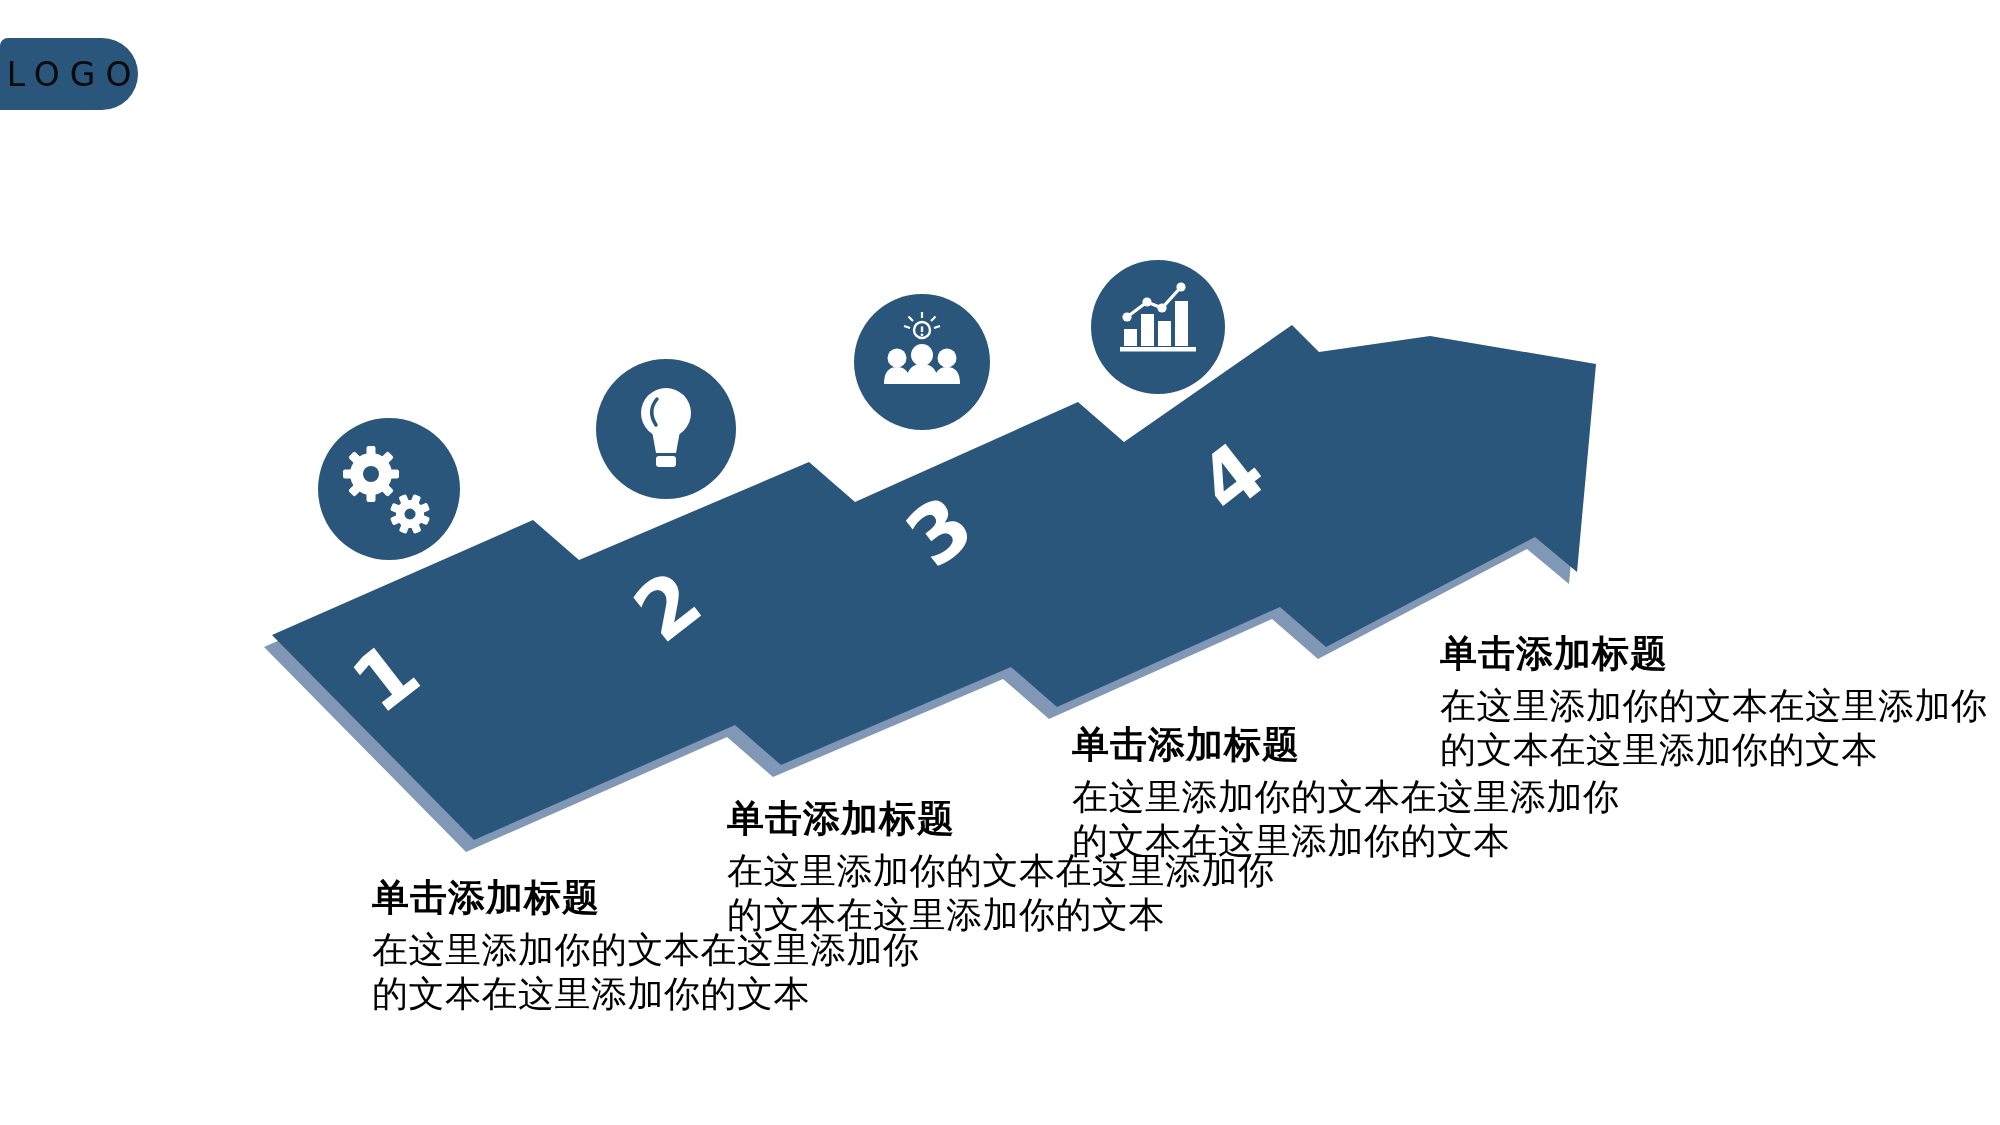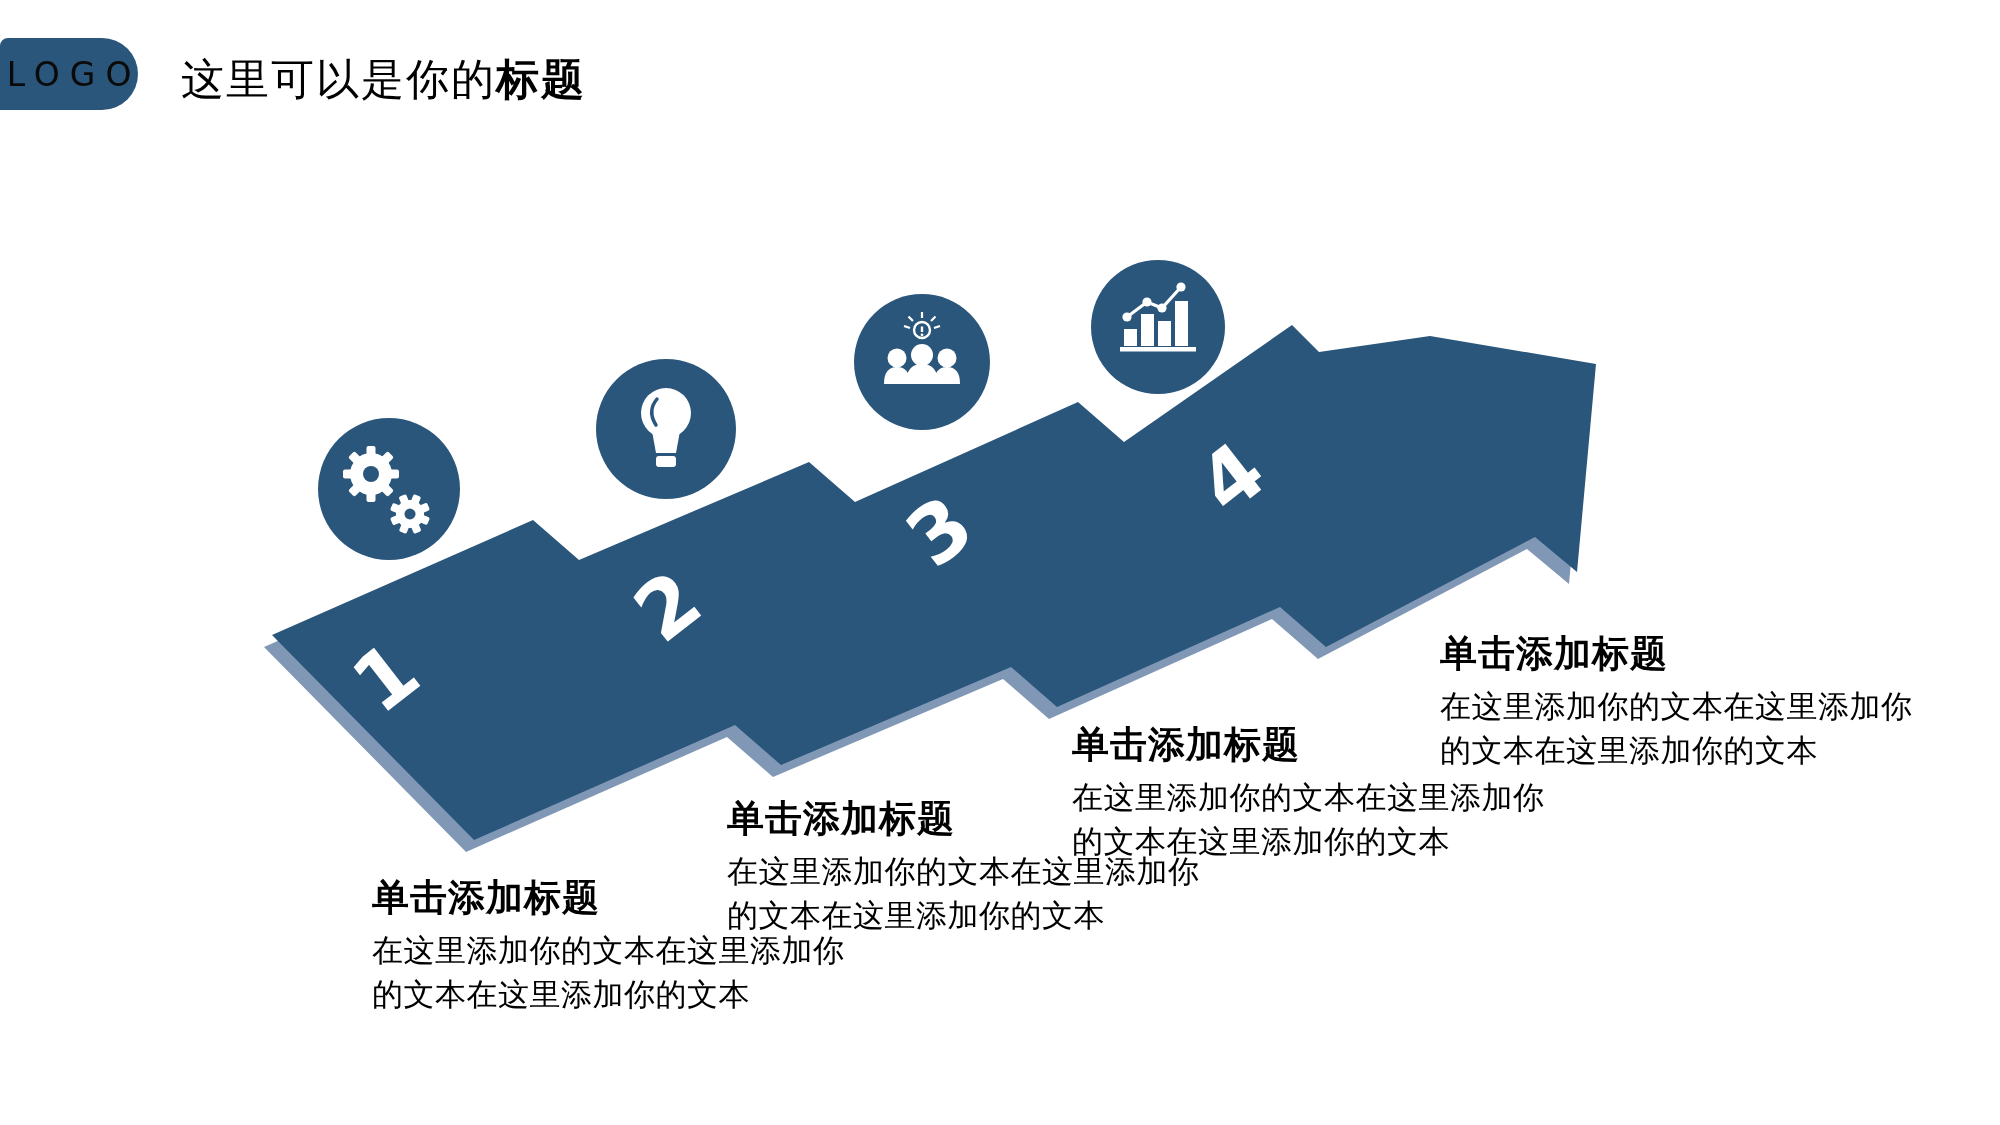--- a/index.html
+++ b/index.html
@@ -44,33 +44,29 @@
   
   .step-num{
     position:absolute;color:var(--white);
     font-size:80px;font-weight:700;
     transform:translate(-50%,-50%) rotate(-38deg);
     user-select:none;line-height:1;
   }
   
   .tb{position:absolute;color:var(--text);}
   .tb h3{margin:0 0 3px 0;font-size:37px;font-weight:700;line-height:49px;letter-spacing:1px;font-family:Liberation Mono, monospace;}
-  .tb p{margin:0;font-size:31px;font-weight:400;line-height:44px;letter-spacing:0.5px;}
+  .tb p{margin:0;font-size:36px;font-weight:400;line-height:44px;letter-spacing:0.5px;}
 </style>
 </head>
 <body>
 
 <div class="slide">
 
   <div class="logo-badge">
     <span>LOGO</span>
-  </div>
-  <div class="slide-title">
-    <span>这里可以是你的</span>
-      <span class="t-bold">标题</span>
   </div>
 
   <svg class="arrow-svg" width="2000" height="1125" viewBox="0 0 2000 1125">
 
     <polygon class="depth" transform="translate(-8,12)" points="272,635 533,520 579,560 809,462 855,502 1078,402 1124,442 1292,325 1319,352 1430,336 1596,364 1577,572 1535,537 1326,647 1280,607 1057,707 1011,667 781,765 735,725 474,840"></polygon>
 
     <polygon class="face" points="272,635 533,520 579,560 809,462 855,502 1078,402 1124,442 1292,325 1319,352 1430,336 1596,364 1577,572 1535,537 1326,647 1280,607 1057,707 1011,667 781,765 735,725 474,840"></polygon>
 
     <g>
       <circle class="face" cx="389" cy="489" r="71"></circle>

